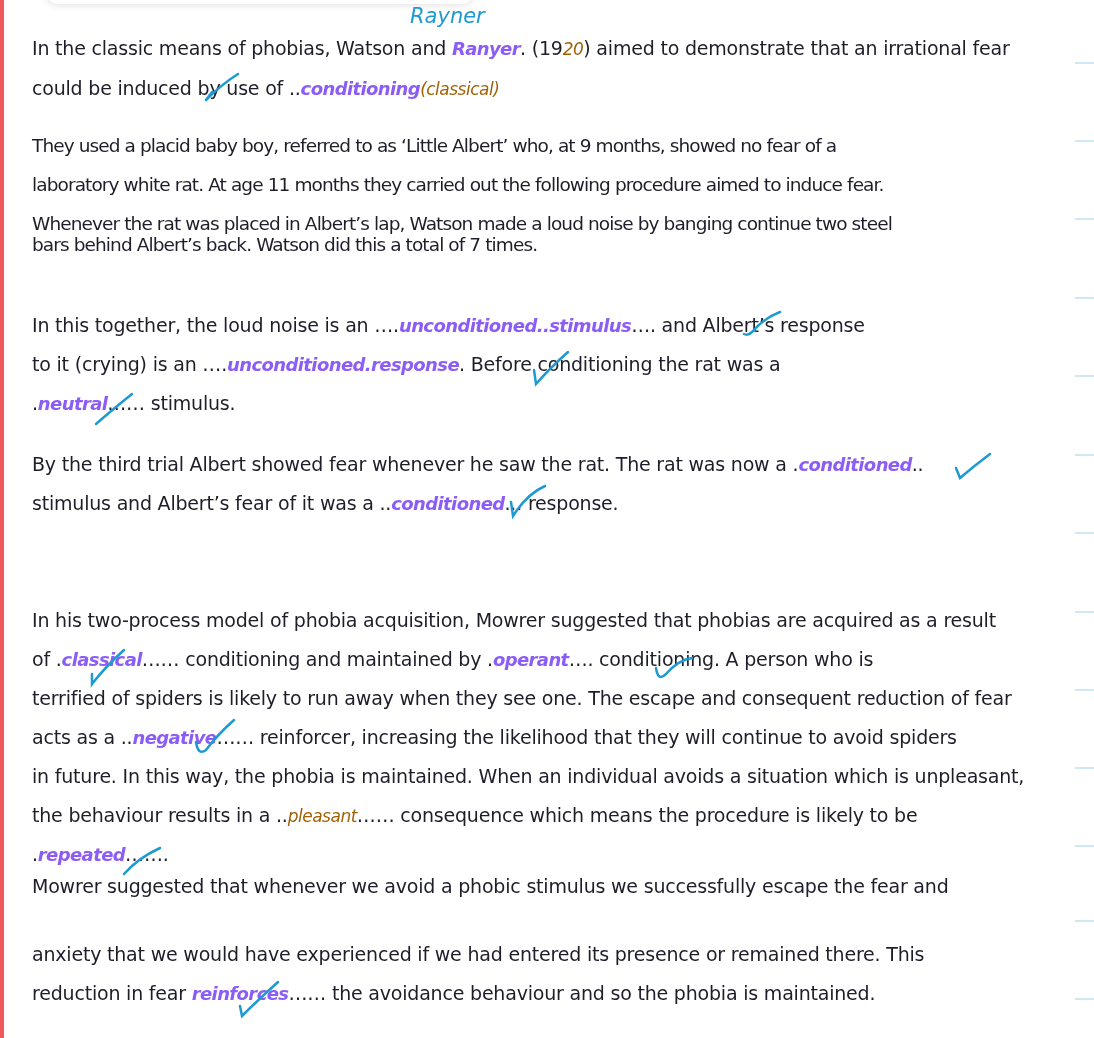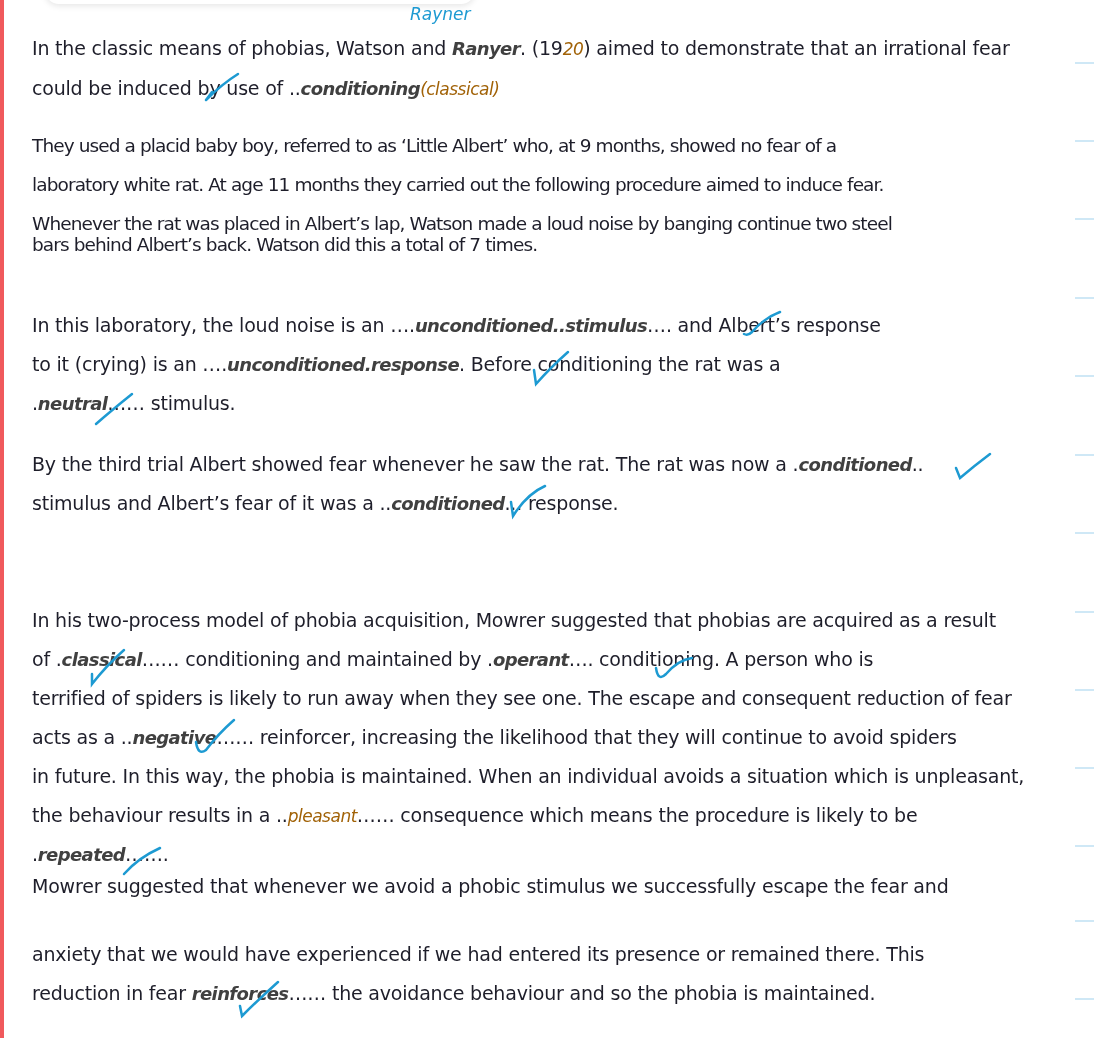--- a/index.html
+++ b/index.html
@@ -49,21 +49,21 @@
     line-height: 24px;
   }
   .line.cond {
     letter-spacing: -0.9px;
     font-size: 18.5px;
   }
   .hw {
     font-family: "DejaVu Sans", sans-serif;
     font-style: italic;
     font-weight: bold;
-    color: #404040;
+    color: #8b5cf6;
     font-size: 18px;
     letter-spacing: -0.6px;
     position: relative;
   }
   .hw-blue {
     font-family: "DejaVu Sans", sans-serif;
     font-style: italic;
     color: #a16207;
     font-size: 17px;
     letter-spacing: -0.5px;
@@ -74,21 +74,21 @@
     width: 44px;
     height: 36px;
     pointer-events: none;
   }
   .tick svg { width: 100%; height: 100%; overflow: visible; }
   .annotation {
     position: absolute;
     font-family: "DejaVu Sans", sans-serif;
     font-style: italic;
     color: #1d9ad2;
-    font-size: 17px;
+    font-size: 21px;
   }
 </style>
 </head>
 <body>
 
 <div class="margin-line"></div>
 <div class="top-card-edge"></div>
 
 <div class="rule" style="top:62px"></div>
 <div class="rule" style="top:140px"></div>
@@ -118,21 +118,21 @@
       <path d="M6 30 L12 22 M6 30 Q22 14 38 4" stroke="#1d9ad2" stroke-width="2.5" fill="none" stroke-linecap="round"></path>
     </svg>
 </div>
 
 <div class="line cond" style="top:134px">They used a placid baby boy, referred to as ‘Little Albert’ who, at 9 months, showed no fear of a</div>
 <div class="line cond" style="top:173px">laboratory white rat. At age 11 months they carried out the following procedure aimed to induce fear.</div>
 <div class="line cond" style="top:212px">Whenever the rat was placed in Albert’s lap, Watson made a loud noise by banging continue two steel</div>
 <div class="line cond" style="top:233px">bars behind Albert’s back. Watson did this a total of 7 times.</div>
 
 <div class="line" style="top:313px">
-  <span>In this laboratory, the loud noise is an ….</span><span class="hw">unconditioned..stimulus</span><span>…. and Albert’s response</span>
+  <span>In this together, the loud noise is an ….</span><span class="hw">unconditioned..stimulus</span><span>…. and Albert’s response</span>
 </div>
 <div class="tick" style="left:740px; top:306px;">
   <svg viewBox="0 0 44 36">
       <path d="M4 28 Q8 30 12 26 Q24 12 40 6" stroke="#1d9ad2" stroke-width="2.5" fill="none" stroke-linecap="round"></path>
     </svg>
 </div>
 
 <div class="line" style="top:352px">
   <span>to it (crying) is an ….</span><span class="hw">unconditioned.response</span><span>. Before conditioning the rat was a</span>
 </div>

